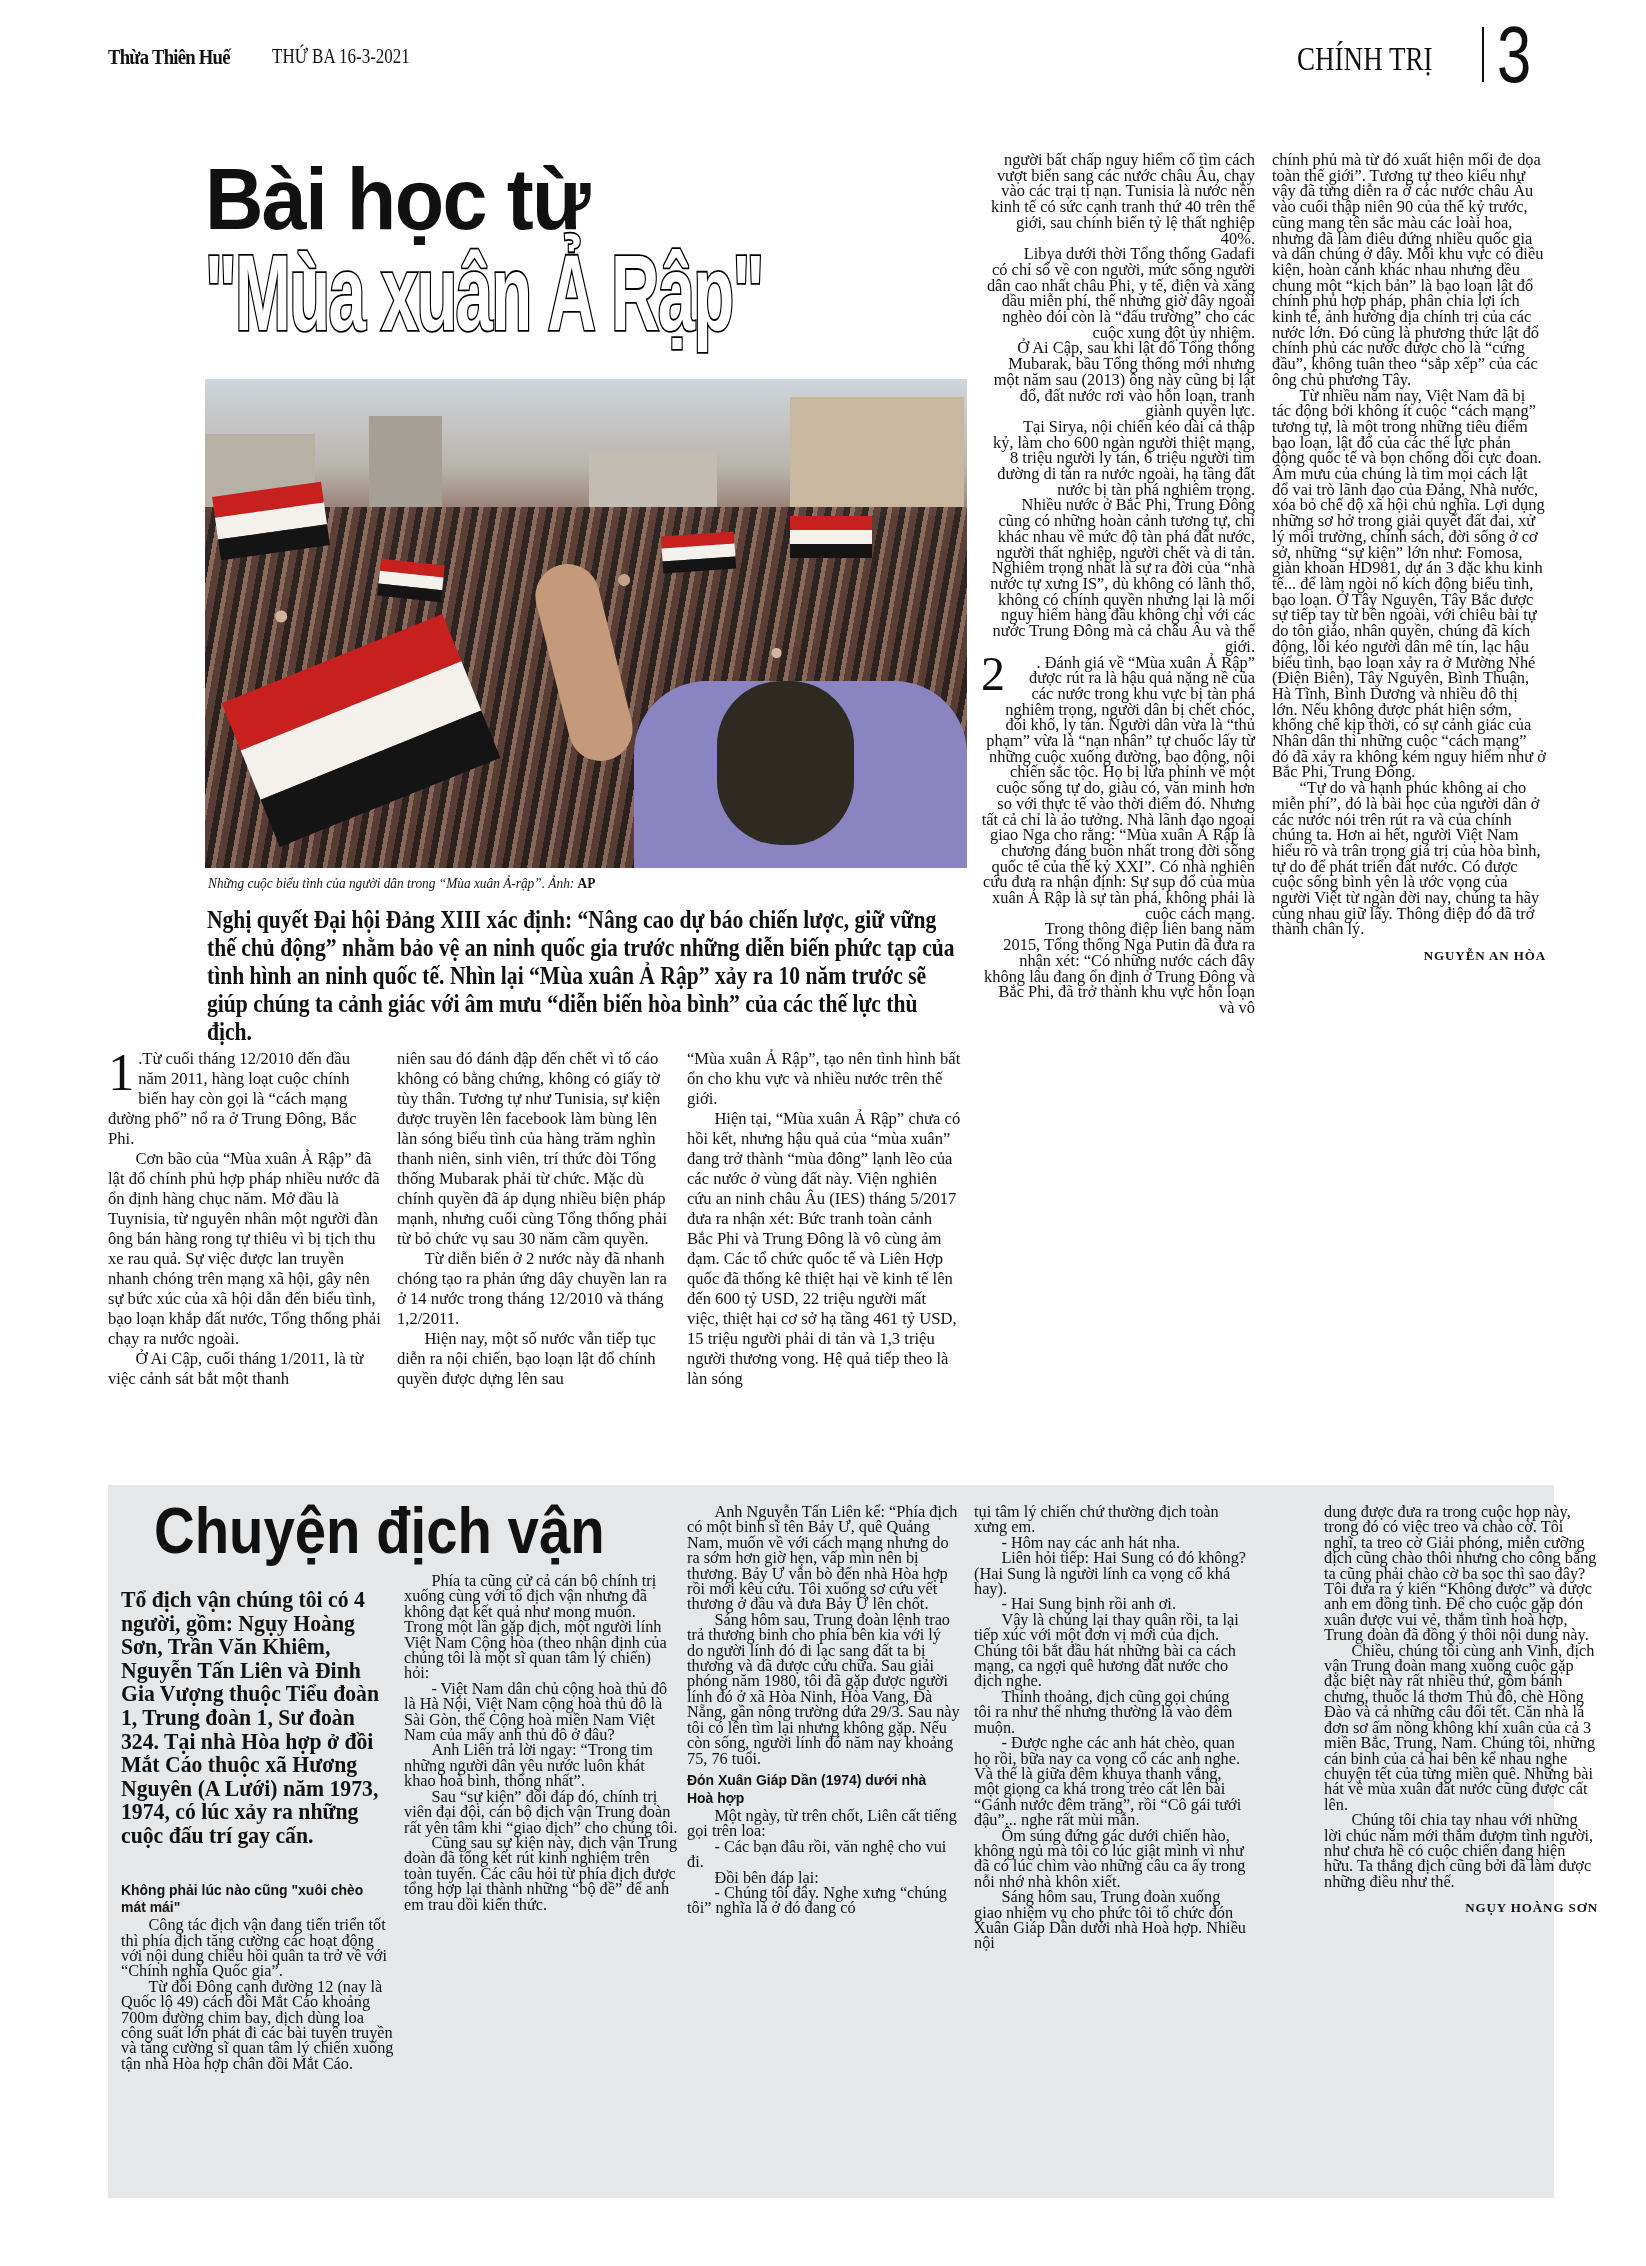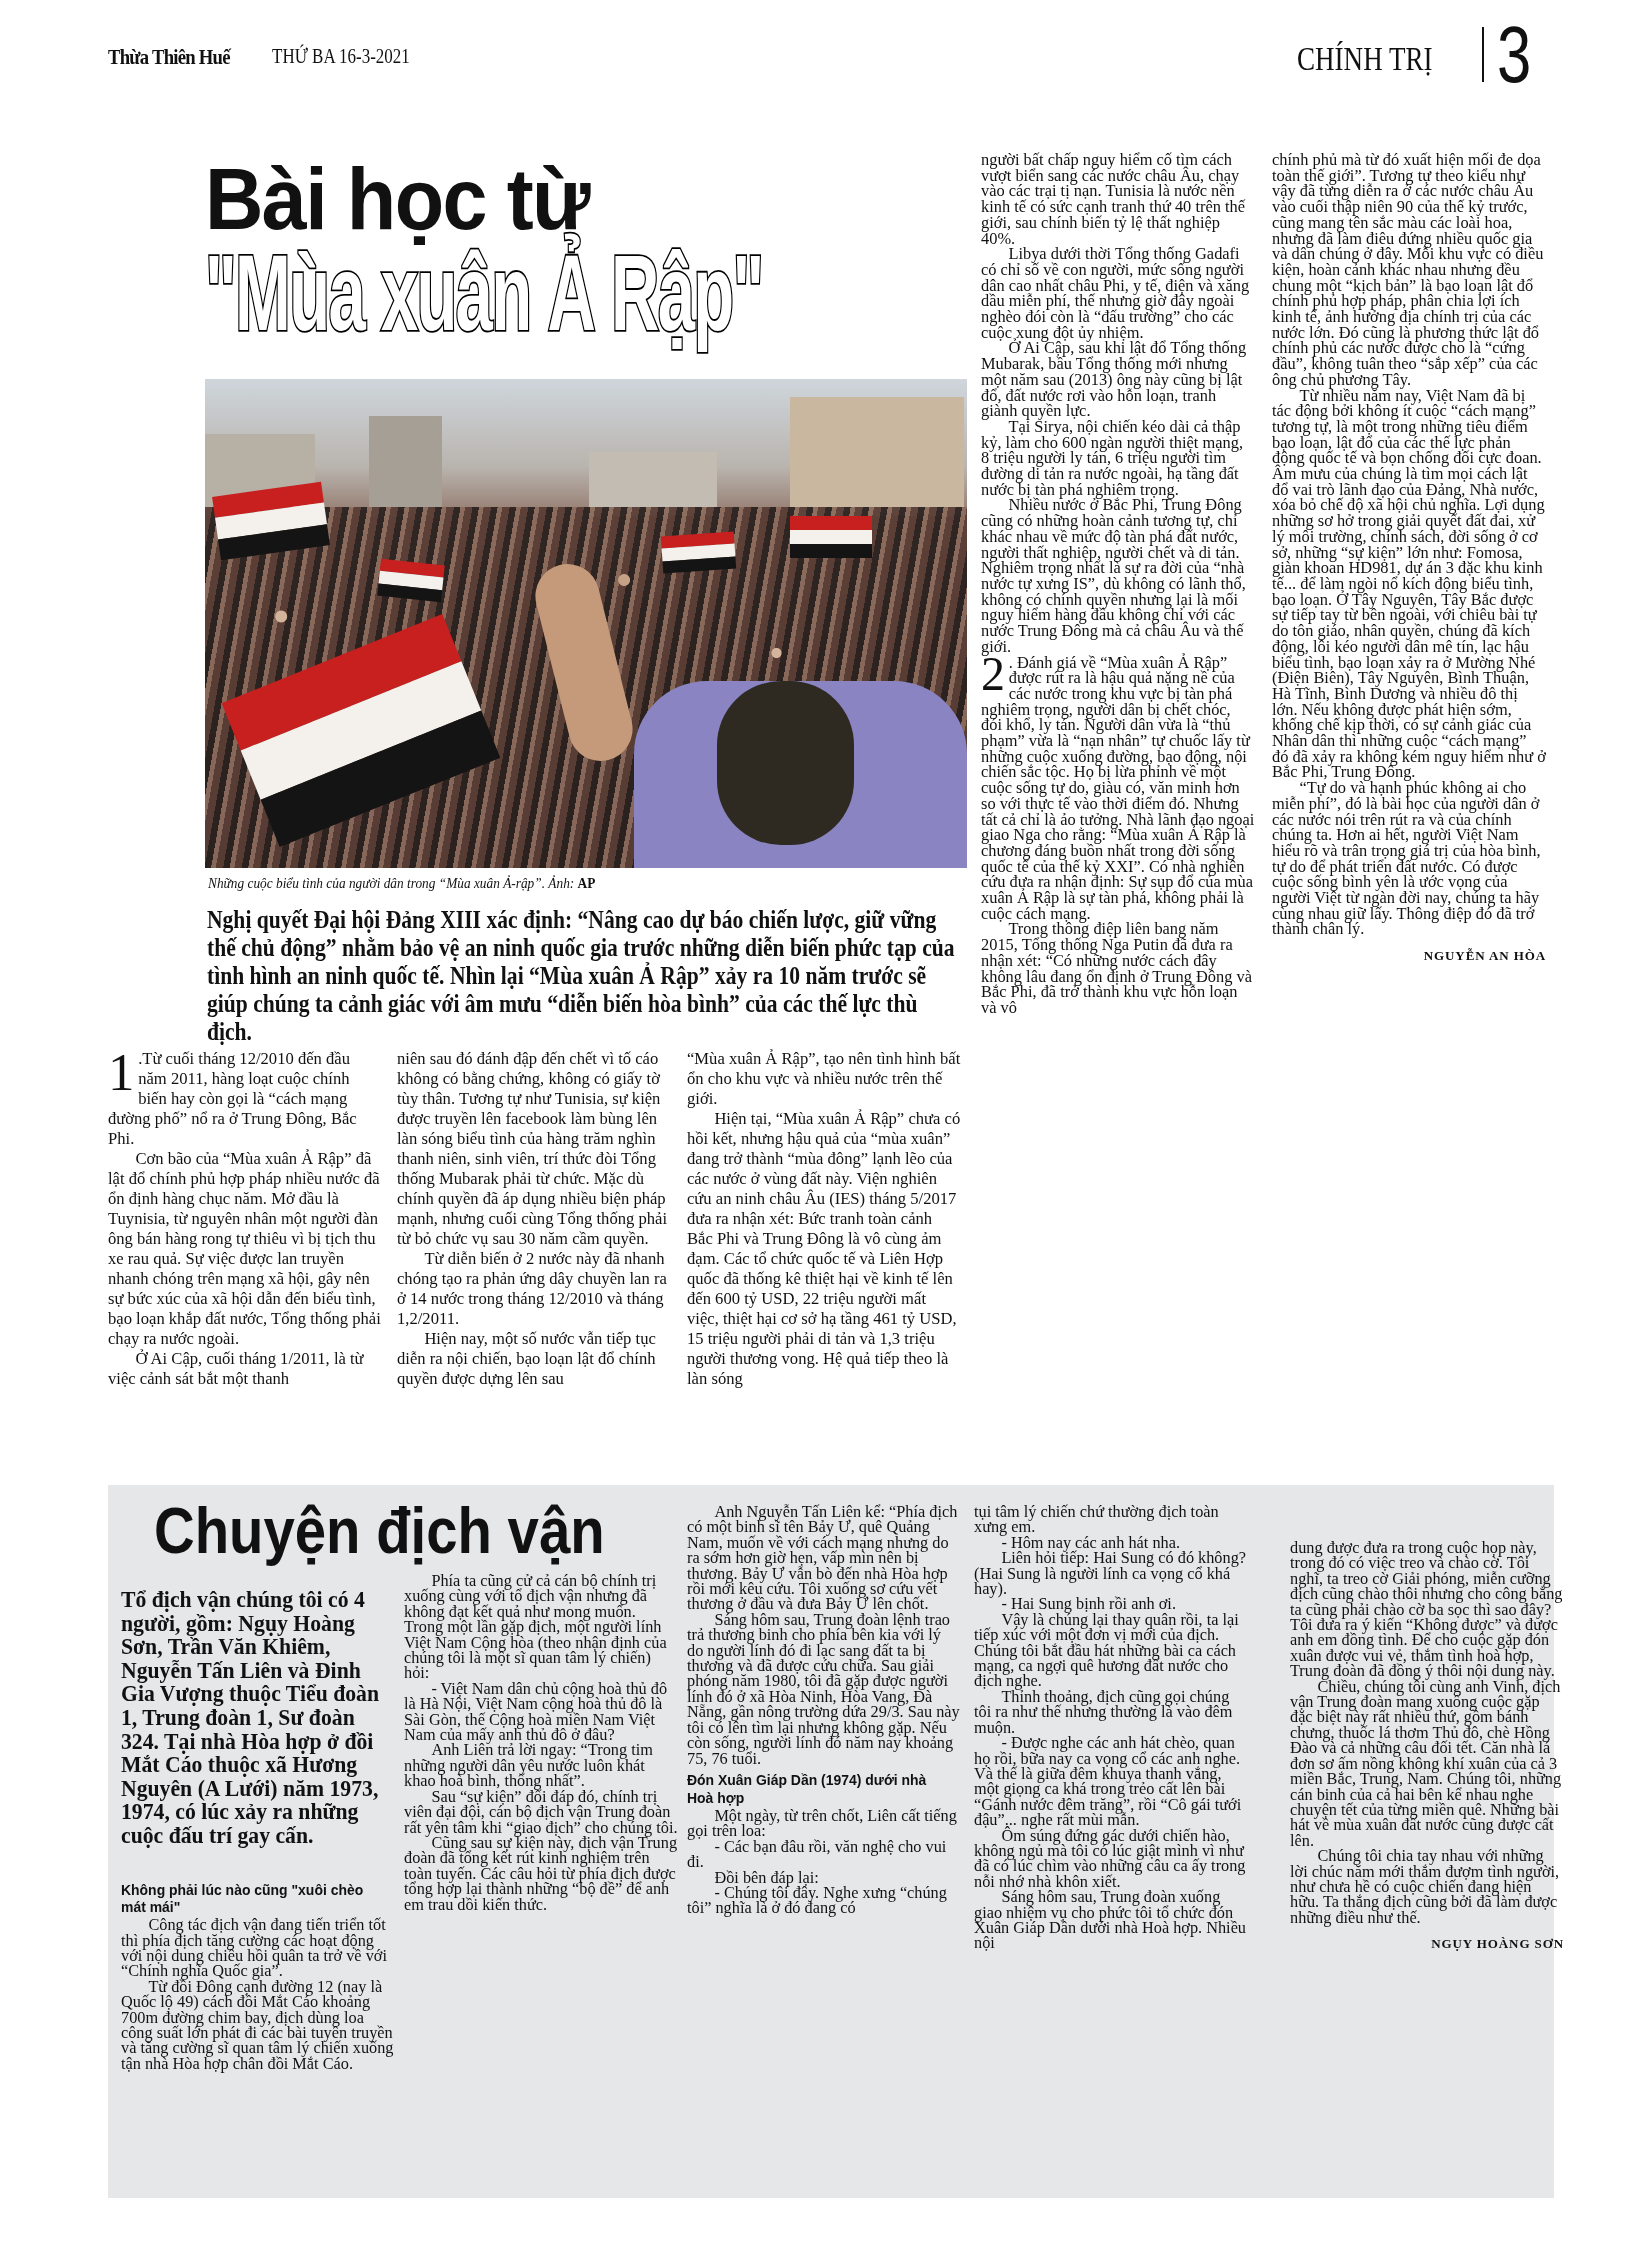--- a/index.html
+++ b/index.html
@@ -116,21 +116,21 @@
   <p class="noi">niên sau đó đánh đập đến chết vì tố cáo không có bằng chứng, không có giấy tờ tùy thân. Tương tự như Tunisia, sự kiện được truyền lên facebook làm bùng lên làn sóng biểu tình của hàng trăm nghìn thanh niên, sinh viên, trí thức đòi Tổng thống Mubarak phải từ chức. Mặc dù chính quyền đã áp dụng nhiều biện pháp mạnh, nhưng cuối cùng Tổng thống phải từ bỏ chức vụ sau 30 năm cầm quyền.</p>
   <p>Từ diễn biến ở 2 nước này đã nhanh chóng tạo ra phản ứng dây chuyền lan ra ở 14 nước trong tháng 12/2010 và tháng 1,2/2011.</p>
   <p>Hiện nay, một số nước vẫn tiếp tục diễn ra nội chiến, bạo loạn lật đổ chính quyền được dựng lên sau</p>
 </div>
 
 <div class="col" style="left:687px;top:1049px;width:274px;">
   <p class="noi">“Mùa xuân Ả Rập”, tạo nên tình hình bất ổn cho khu vực và nhiều nước trên thế giới.</p>
   <p>Hiện tại, “Mùa xuân Ả Rập” chưa có hồi kết, nhưng hậu quả của “mùa xuân” đang trở thành “mùa đông” lạnh lẽo của các nước ở vùng đất này. Viện nghiên cứu an ninh châu Âu (IES) tháng 5/2017 đưa ra nhận xét: Bức tranh toàn cảnh Bắc Phi và Trung Đông là vô cùng ảm đạm. Các tổ chức quốc tế và Liên Hợp quốc đã thống kê thiệt hại về kinh tế lên đến 600 tỷ USD, 22 triệu người mất việc, thiệt hại cơ sở hạ tầng 461 tỷ USD, 15 triệu người phải di tản và 1,3 triệu người thương vong. Hệ quả tiếp theo là làn sóng</p>
 </div>
 
-<div class="col" style="left:981px;top:152px;width:274px;font-size:16.4px;line-height:15.7px;">
+<div class="col" style="left:981px;top:152px;width:274px;font-size:16.4px;line-height:15.7px;text-align:right;">
   <p class="noi">người bất chấp nguy hiểm cố tìm cách vượt biển sang các nước châu Âu, chạy vào các trại tị nạn. Tunisia là nước nền kinh tế có sức cạnh tranh thứ 40 trên thế giới, sau chính biến tỷ lệ thất nghiệp 40%.</p>
   <p>Libya dưới thời Tổng thống Gadafi có chỉ số về con người, mức sống người dân cao nhất châu Phi, y tế, điện và xăng dầu miễn phí, thế nhưng giờ đây ngoài nghèo đói còn là “đấu trường” cho các cuộc xung đột ủy nhiệm.</p>
   <p>Ở Ai Cập, sau khi lật đổ Tổng thống Mubarak, bầu Tổng thống mới nhưng một năm sau (2013)  ông này cũng bị lật đổ, đất nước rơi vào hỗn loạn, tranh giành quyền lực.</p>
   <p>Tại Sirya, nội chiến kéo dài cả thập kỷ, làm cho 600 ngàn người thiệt mạng, 8 triệu người ly tán, 6 triệu người tìm đường di tản ra nước ngoài, hạ tầng đất nước bị tàn phá nghiêm trọng.</p>
   <p>Nhiều nước ở Bắc Phi, Trung Đông cũng có những hoàn cảnh tương tự, chỉ khác nhau về mức độ tàn phá đất nước, người thất nghiệp, người chết và di tản. Nghiêm trọng nhất là sự ra đời của “nhà nước tự xưng IS”, dù không có lãnh thổ, không có chính quyền nhưng lại là mối nguy hiểm hàng đầu không chỉ với các nước Trung Đông mà cả châu Âu và thế giới.</p>
   <p class="noi"><span class="dropcap" style="line-height:35px;font-size:48px;">2</span><span>. Đánh giá về “Mùa xuân Ả Rập” được rút ra là hậu quả nặng nề của các nước trong khu vực bị tàn phá nghiêm trọng, người dân bị chết chóc, đói khổ, ly tán. Người dân vừa là “thủ phạm” vừa là “nạn nhân” tự chuốc lấy từ những cuộc xuống đường, bạo động, nội chiến sắc tộc. Họ bị lừa phỉnh về một cuộc sống tự do, giàu có, văn minh hơn so với thực tế vào thời điểm đó. Nhưng tất cả chỉ là ảo tưởng. Nhà lãnh đạo ngoại giao Nga cho rằng: “Mùa xuân Ả Rập là chương đáng buồn nhất trong đời sống quốc tế của thế kỷ XXI”. Có nhà nghiên cứu đưa ra nhận định: Sự sụp đổ của mùa xuân Ả Rập là sự tàn phá, không phải là cuộc cách mạng.</span></p>
   <p>Trong thông điệp liên bang năm 2015, Tổng thống Nga Putin đã đưa ra nhận xét: “Có những nước cách đây không lâu đang ổn định ở Trung Đông và Bắc Phi, đã trở thành khu vực hỗn loạn và vô</p>
 </div>
 
 <div class="col" style="left:1272px;top:152px;width:274px;font-size:16.4px;line-height:15.7px;">
@@ -174,19 +174,19 @@
   <p>- Hôm nay các anh hát nha.</p>
   <p>Liên hỏi tiếp: Hai Sung có đó không? (Hai Sung là người lính ca vọng cổ khá hay).</p>
   <p>- Hai Sung bịnh rồi anh ơi.</p>
   <p>Vậy là chúng lại thay quân rồi, ta lại tiếp xúc với một đơn vị mới của địch. Chúng tôi bắt đầu hát những bài ca cách mạng, ca ngợi quê hương đất nước cho địch nghe.</p>
   <p>Thỉnh thoảng, địch cũng gọi chúng tôi ra như thế nhưng thường là vào đêm muộn.</p>
   <p>- Được nghe các anh hát chèo, quan họ rồi, bữa nay ca vọng cổ các anh nghe. Và thế là giữa đêm khuya thanh vắng, một giọng ca khá trong trẻo cất lên bài “Gánh nước đêm trăng”, rồi “Cô gái tưới đậu”... nghe rất mùi mẫn.</p>
   <p>Ôm súng đứng gác dưới chiến hào, không ngủ mà tôi có lúc giật mình vì như đã có lúc chìm vào những câu ca ấy trong nỗi nhớ nhà khôn xiết.</p>
   <p>Sáng hôm sau, Trung đoàn xuống giao nhiệm vụ cho phức tôi tổ chức đón Xuân Giáp Dần dưới nhà Hoà hợp. Nhiều nội</p>
 </div>
 
-<div class="bcol" style="left:1290px;top:1504px;width:274px;margin-top:36px;">
+<div class="bcol" style="left:1324px;top:1504px;width:274px;">
   <p style="text-indent:0">dung được đưa ra trong cuộc họp này, trong đó có việc treo và chào cờ. Tôi nghĩ, ta treo cờ Giải phóng, miễn cưỡng địch cũng chào thôi nhưng cho công bằng ta cũng phải chào cờ ba sọc thì sao đây? Tôi đưa ra ý kiến “Không được” và được anh em đồng tình. Để cho cuộc gặp đón xuân được vui vẻ, thắm tình hoà hợp, Trung đoàn đã đồng ý thôi nội dung này.</p>
   <p>Chiều, chúng tôi cùng anh Vinh, địch vận Trung đoàn mang xuống cuộc gặp đặc biệt này rất nhiều thứ, gồm bánh chưng, thuốc lá thơm Thủ đô, chè Hồng Đào và cả những câu đối tết. Căn nhà lá đơn sơ ấm nồng không khí xuân của cả 3 miền Bắc, Trung, Nam. Chúng tôi, những cán binh của cả hai bên kể nhau nghe chuyện tết của từng miền quê. Những bài hát về mùa xuân đất nước cũng được cất lên.</p>
   <p>Chúng tôi chia tay nhau với những lời chúc năm mới thắm đượm tình người, như chưa hề có cuộc chiến đang hiện hữu. Ta thắng địch cũng bởi đã làm được những điều như thế.</p>
   <div class="byline">NGỤY HOÀNG SƠN</div>
 </div>
 
 
 </body></html>

